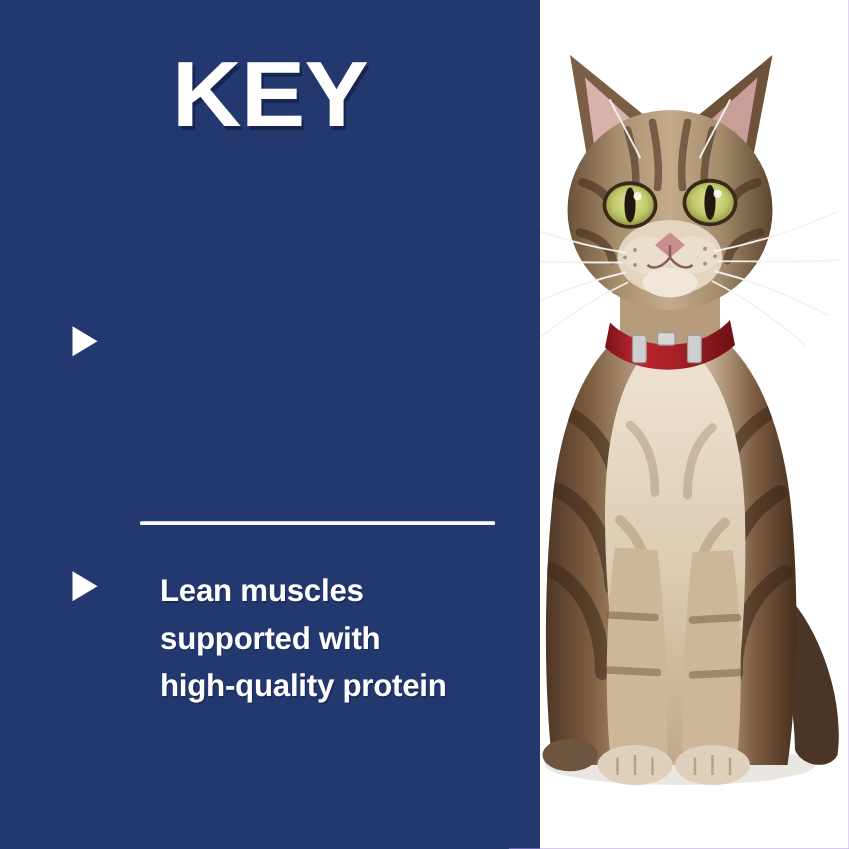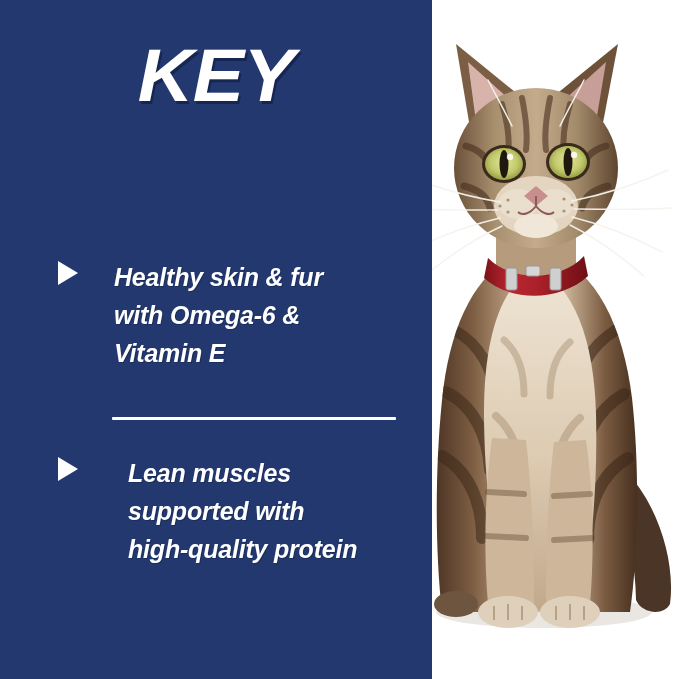--- a/index.html
+++ b/index.html
@@ -3,21 +3,20 @@
 <meta charset="utf-8">
 <style>
   html,body{margin:0;padding:0;background:#ffffff;}
   body{font-family:"Liberation Sans","DejaVu Sans",sans-serif;}
 
   #page{
     position:relative;
     width:679px;height:679px;
     overflow:hidden;
     background:#6d28d9;
-    font-style:italic;
   }
 
   
   #blue-panel{
     position:absolute;left:0;top:0;
     width:432px;height:679px;
     background:#23386e;
   }
 
   
@@ -101,23 +100,20 @@
   <div id="title-block">
     <span class="title-line" id="title-line-1">KEY</span>
   </div>
 
   <div class="benefit" id="benefit-0">
     <span class="bullet-icon">
       <svg viewBox="0 0 24 26" width="24" height="26" aria-hidden="true">
         <polygon points="2,1 22,13 2,25" fill="#ffffff"></polygon>
       </svg>
     </span>
-    <span class="benefit-text">Healthy skin &amp; fur
-with Omega-6 &amp;
-Vitamin E</span>
   </div>
 
   <div id="divider"></div>
 
   <div class="benefit" id="benefit-1">
     <span class="bullet-icon">
       <svg viewBox="0 0 24 26" width="24" height="26" aria-hidden="true">
         <polygon points="2,1 22,13 2,25" fill="#ffffff"></polygon>
       </svg>
     </span>

